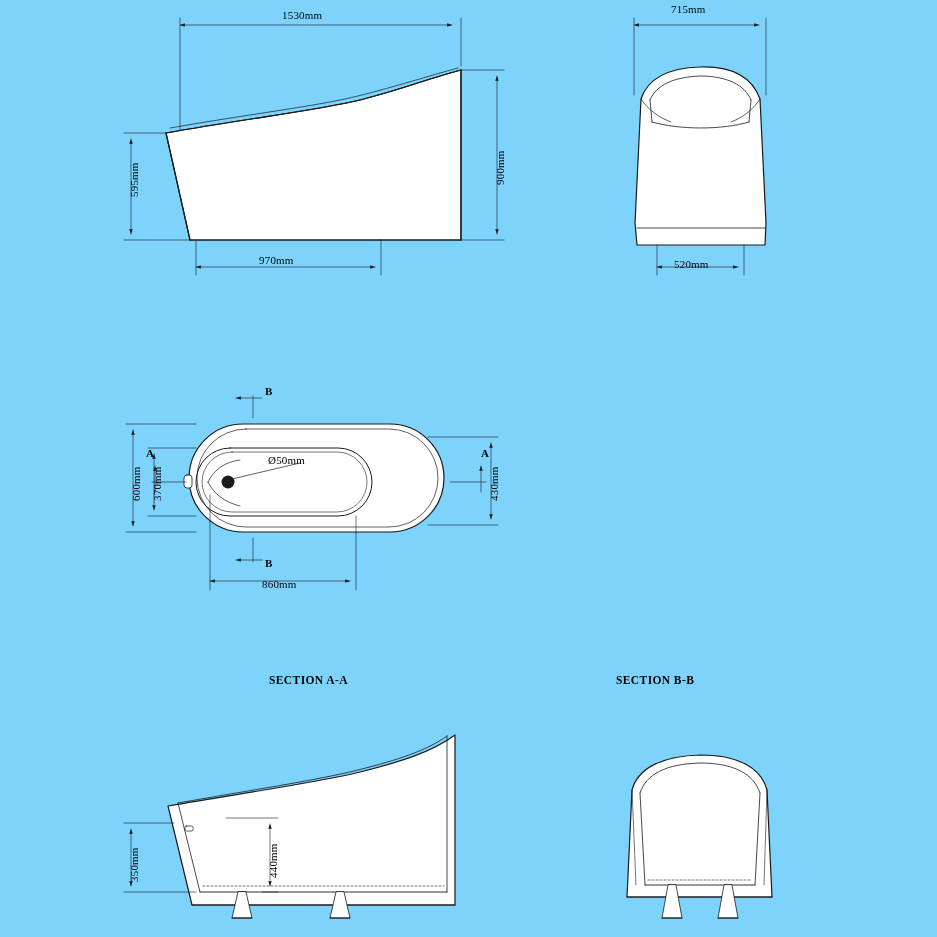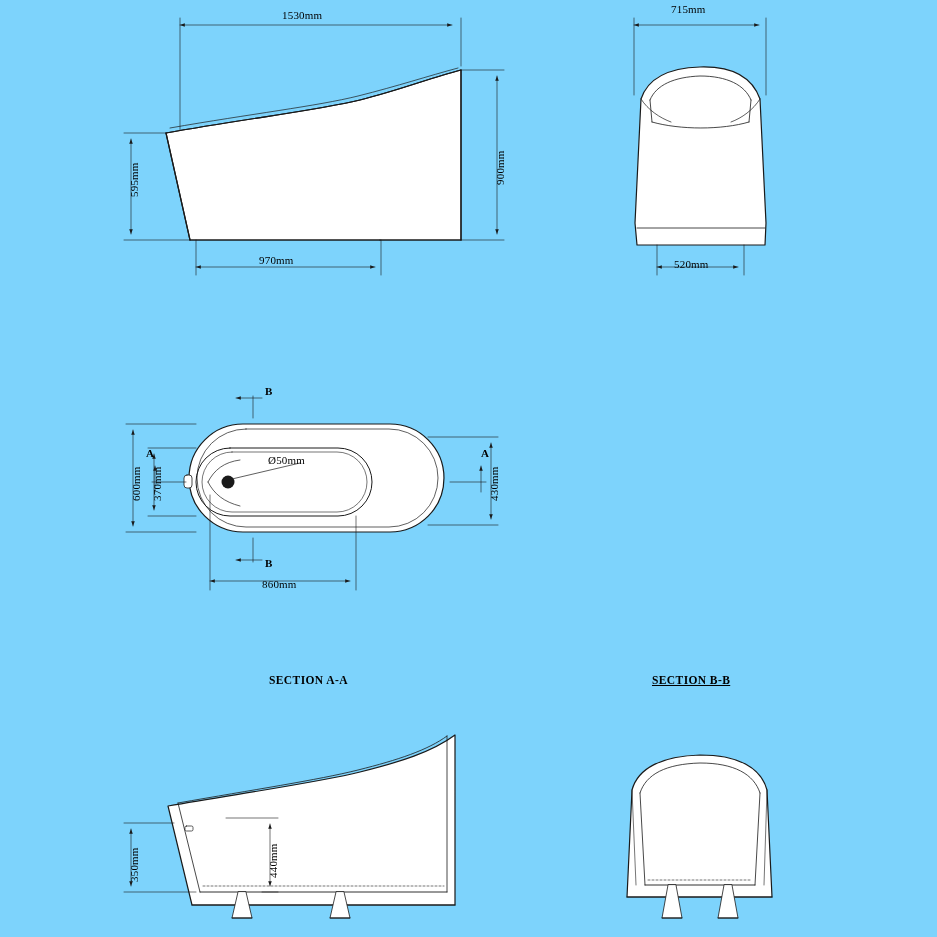--- a/index.html
+++ b/index.html
@@ -257,19 +257,19 @@
   <div class="label-bold" style="left:265px; top:386px;">B</div>
 
   <div class="label-bold" style="left:265px; top:558px;">B</div>
 
   <div class="label-bold" style="left:146px; top:448px;">A</div>
 
   <div class="label-bold" style="left:481px; top:448px;">A</div>
 
   <div class="section-title" style="left:249px; top:675px;margin-left:20px;">SECTION A-A</div>
 
-  <div class="section-title" style="left:652px; top:675px;text-decoration:underline;">SECTION B-B</div>
+  <div class="section-title" style="left:616px; top:675px;">SECTION B-B</div>
 
   <div class="dimtext vert" style="left:129px; top:882px;">350mm</div>
 
   <div class="dimtext vert" style="left:268px; top:878px;">440mm</div>
 
 </div>
 
 </body></html>

